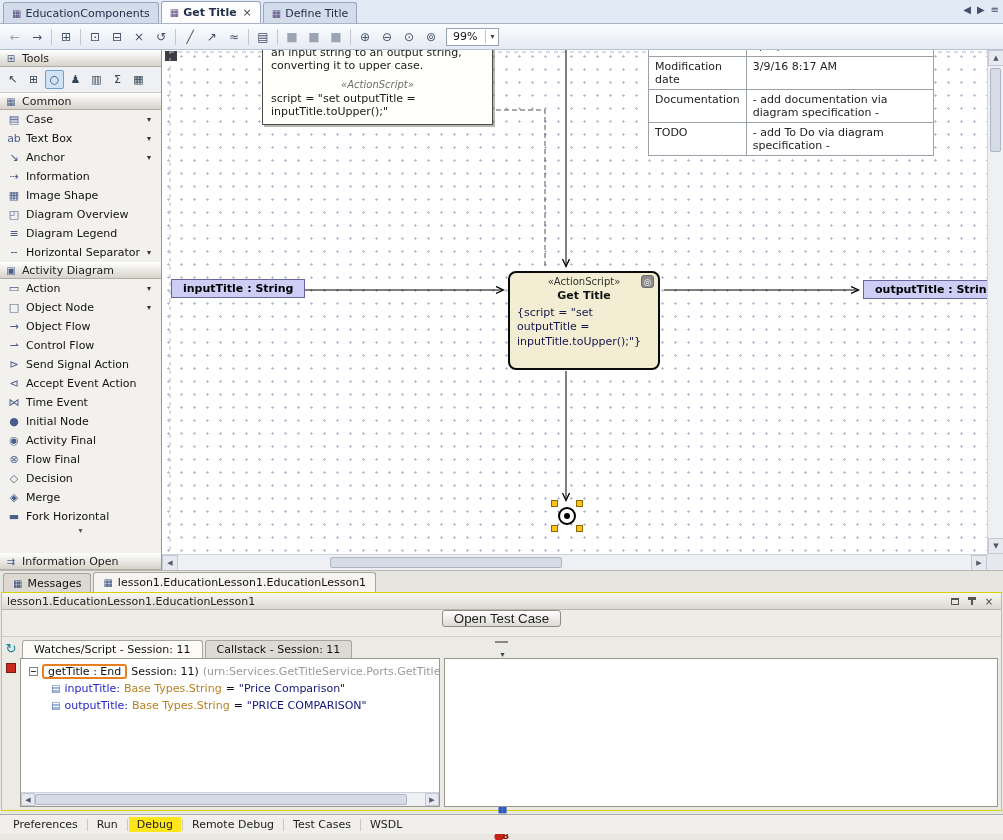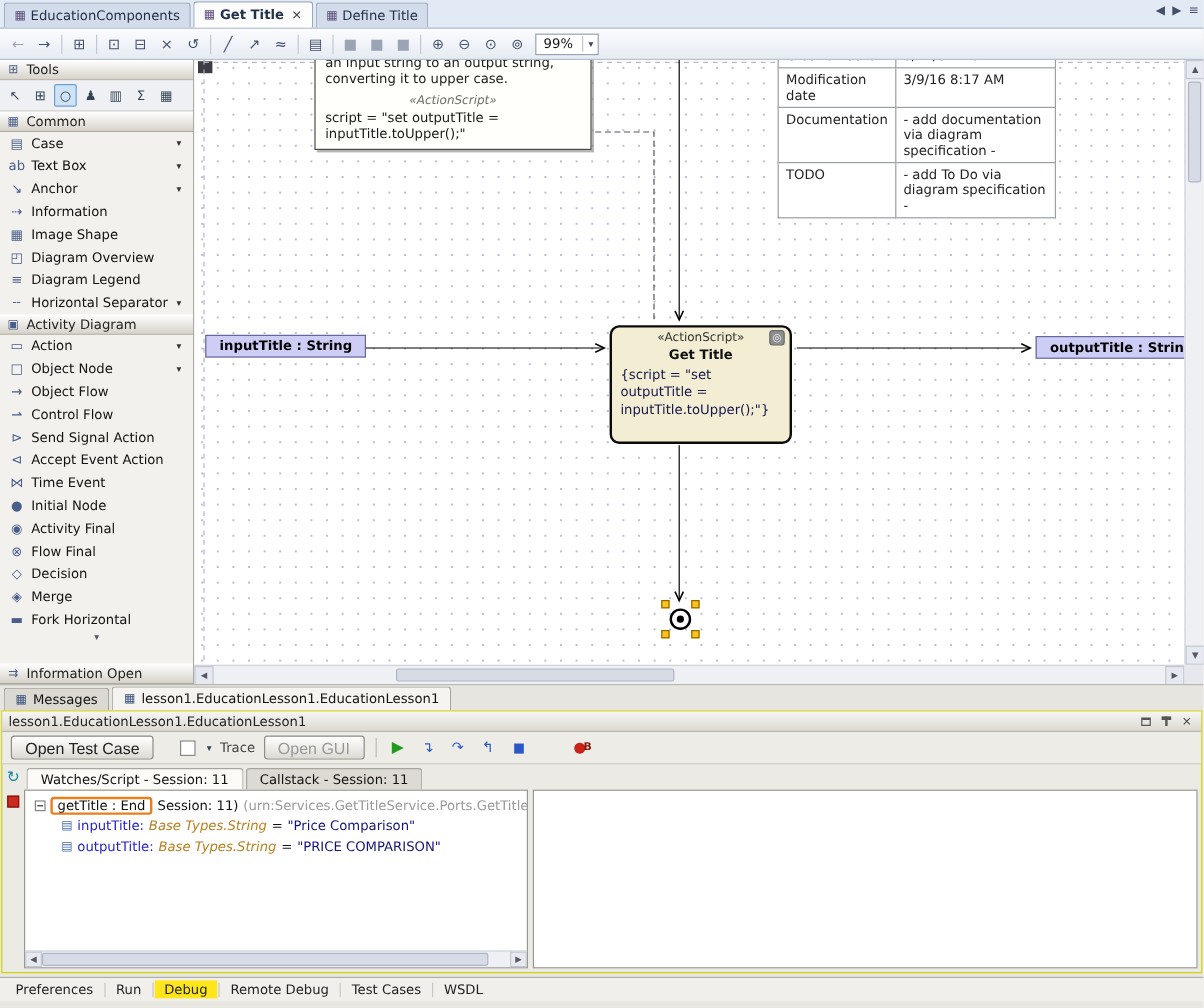--- a/index.html
+++ b/index.html
@@ -42,21 +42,21 @@
   
   .canvas-area { flex:1; position:relative; background:#fff; }
   .canvas { position:absolute; left:0; top:0; right:16px; bottom:16px; overflow:hidden; background-color:#fff; background-image:radial-gradient(circle,#b9bdd4 1px,transparent 1.2px); background-size:13px 13px; }
   .frame-chip { position:absolute; left:3px; top:1px; width:12px; height:10px; background:#3c3c44; }
   .wires { position:absolute; left:0; top:0; }
 
   .note { position:absolute; left:100px; top:-8px; width:231px; background:#fffffb; border:1px solid #4d4a43; box-shadow:2px 2px 0 rgba(110,110,110,.5); padding:3px 8px 6px; color:#191919; }
   .note .nst { text-align:center; color:#6e6e6e; font-style:italic; font-size:10px; margin-top:7px; }
   .note .nscript { margin-top:2px; }
 
-  .itable { position:absolute; left:486px; top:-14px; width:232px; border-collapse:collapse; background:#fff; color:#222; }
+  .itable { position:absolute; left:486px; top:-14px; width:286px; border-collapse:collapse; background:#fff; color:#222; }
   .itable td { border:1px solid #9aa0a8; padding:3px 6px; vertical-align:top; font-size:11px; }
   .itable td.lbl { width:90px; }
 
   .pin { position:absolute; background:#cdcdf6; border:1px solid #67679e; font-weight:bold; padding:2px 11px; white-space:nowrap; color:#000; }
   .pin-in  { left:9px;  top:229px; }
   .pin-out { left:701px; top:230px; }
 
   .action-node { position:absolute; left:346px; top:221px; width:152px; height:99px; background:#f2edd3; border:2px solid #0b0b0b; border-radius:8px; padding-top:3px; }
   .a-st { text-align:center; font-size:10px; color:#333; position:relative; }
   .a-badge { position:absolute; right:4px; top:-1px; width:13px; height:13px; background:#8e8e8e; border:1px solid #6c6c6c; border-radius:3px; color:#f2f2f2; font-size:9px; display:flex; align-items:center; justify-content:center; }
@@ -81,21 +81,21 @@
   .dk-ic { font-size:10px; color:#37507c; }
 
   .dock { position:absolute; left:1px; top:592px; width:1001px; height:219px; border:1px solid #d3d300; background:#eceae5; }
   .dock-title { height:17px; background:linear-gradient(#f7f6f3,#dbd9d1); border-bottom:1px solid #b8b6ae; display:flex; align-items:center; padding:0 5px; color:#222; }
   .dock-title .t { flex:1; white-space:nowrap; overflow:hidden; }
   .winbtn { width:14px; height:13px; margin-left:3px; display:flex; align-items:center; justify-content:center; color:#444; font-size:10px; }
   .mini-float { width:8px; height:7px; border:1px solid #555; border-top:2px solid #555; display:block; }
   .mini-pin { width:2px; height:8px; background:#555; position:relative; display:block; }
   .mini-pin::before { content:""; position:absolute; top:0; left:-3px; width:8px; height:3px; background:#555; }
 
-  .dock-toolbar { height:27px; display:flex; align-items:center; padding:0 7px; gap:7px; border-bottom:1px solid #cfcdc6; background:#edece7; }
+  .dock-toolbar { height:27px; display:flex; align-items:center; padding:0 7px; gap:7px; border-bottom:1px solid #cfcdc6; background:#edece7;flex-direction:column; }
   .btn { height:20px; padding:0 11px; display:flex; align-items:center; background:linear-gradient(#ffffff,#dcdad3); border:1px solid #8f8d86; border-radius:3px; color:#222; white-space:nowrap; }
   .btn.disabled { color:#999; }
   .mini-check { width:13px; height:13px; background:#fff; border:1px solid #888; }
   .mini-arrow { font-size:8px; color:#345; margin-left:2px; }
   .lbl-trace { color:#444; }
   .dbtn { width:18px; height:20px; display:flex; align-items:center; justify-content:center; font-size:13px; }
   .dbtn.play { color:#1f9c1f; }
   .dbtn.step { color:#2a58c8; font-size:12px; }
   .dbtn.pause { color:#2a58c8; letter-spacing:-2px; font-size:11px; }
   .dbtn.stopdbg { color:#c92318; font-size:12px; }
@@ -115,21 +115,21 @@
   .watch-right { flex:1; background:#fff; border:1px solid #98988f; margin-left:4px; }
   .tree { padding:4px 8px; white-space:nowrap; }
   .trow { height:17px; display:flex; align-items:center; gap:4px; }
   .expander { width:9px; height:9px; border:1px solid #848484; background:#fff; position:relative; flex:none; }
   .expander::after { content:""; position:absolute; left:1px; right:1px; top:3px; height:1px; background:#333; }
   .hl-orange { border:2px solid #e87f1e; border-radius:3px; padding:0 4px; height:15px; display:inline-flex; align-items:center; }
   .urn { color:#9a9a9a; }
   .child { padding-left:22px; }
   .w-ic { color:#4a6fae; font-size:10px; }
   .w-name { color:#2525c8; }
-  .w-type { color:#b87f1f;font-style:italic; }
+  .w-type { color:#b87f1f; }
   .w-val { color:#14147a; }
   .pane-scroll { position:absolute; left:0; right:0; bottom:0; height:14px; background:#eef0f4; border-top:1px solid #cfd2da; }
   .pane-scroll .sbtn { width:14px; height:13px; }
   .pthumb { position:absolute; left:14px; top:1px; bottom:1px; width:372px; background:#d7dbe6; border:1px solid #aeb5c6; border-radius:2px; }
 
   
   .statusbar { position:absolute; left:0; top:814px; width:1003px; height:20px; background:#f0efec; border-top:1px solid #aeaea8; display:flex; align-items:center; padding-left:5px; color:#222; }
   .sb-item { padding:1px 8px; white-space:nowrap; }
   .sb-item.active { background:#ffe61a; }
   .sb-sep { width:1px; height:12px; background:#c9c9c2; margin:0 1px; }

